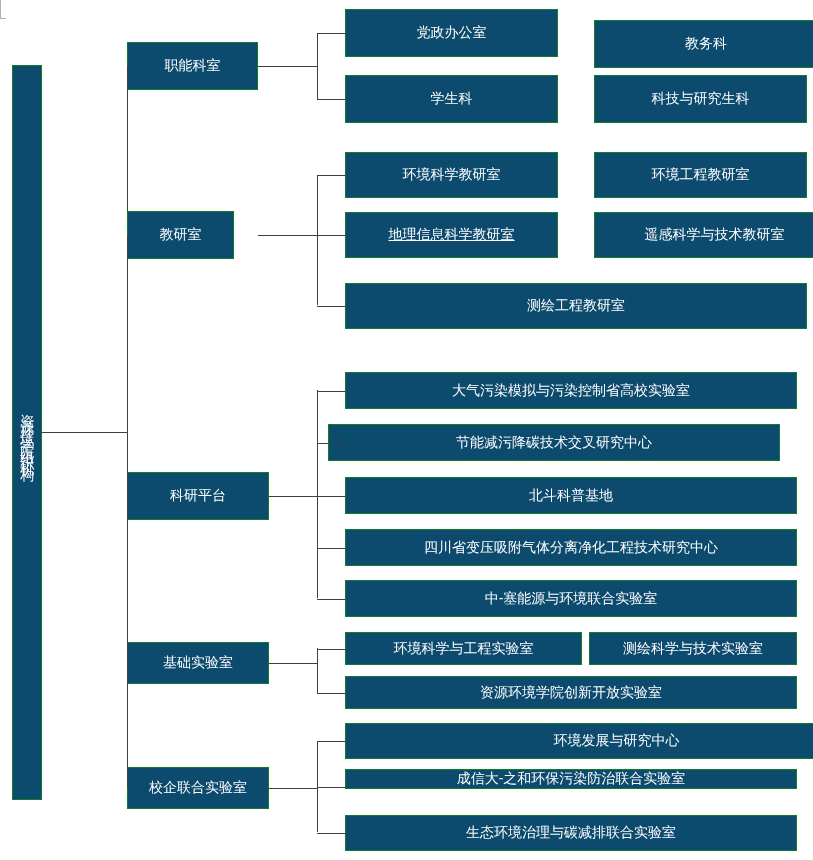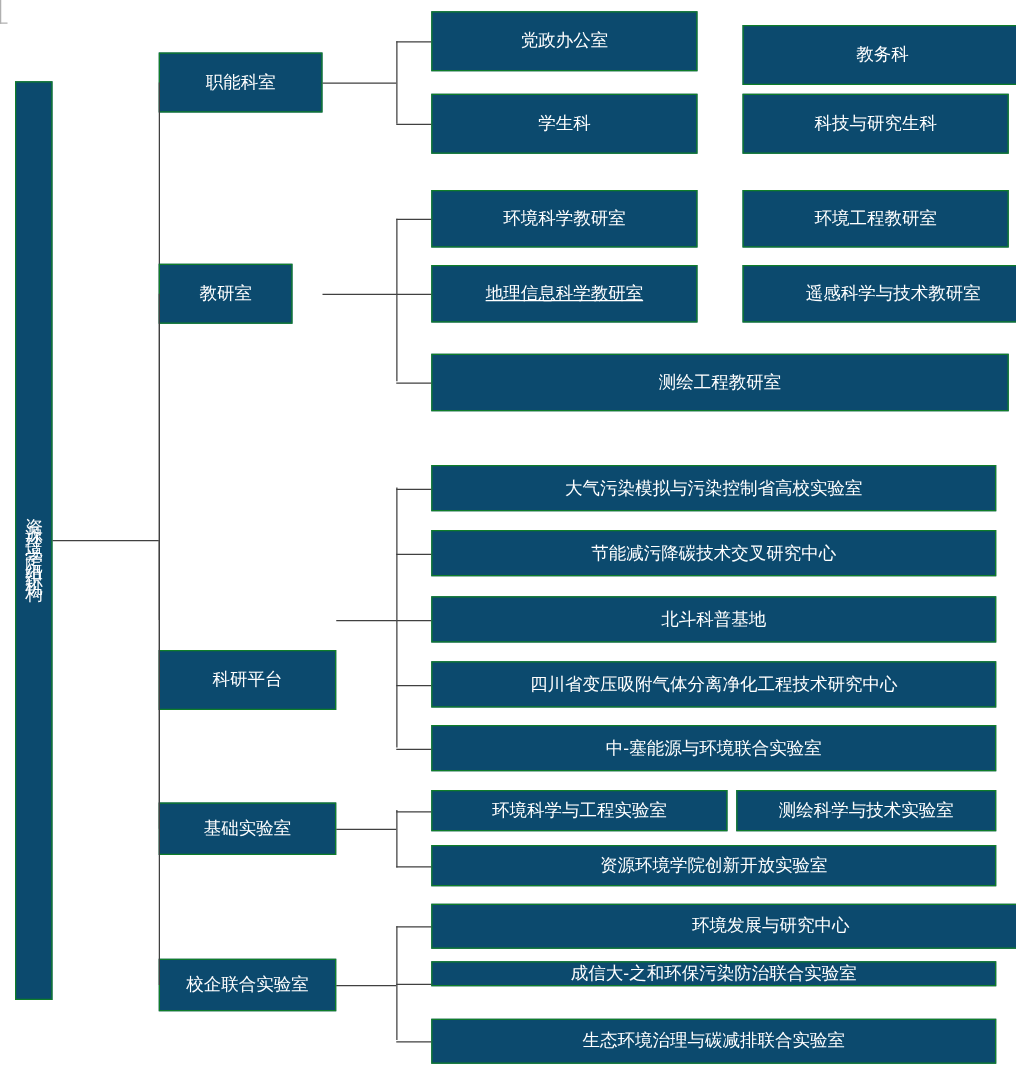--- a/index.html
+++ b/index.html
@@ -74,28 +74,28 @@
     <div class="line v" style="left: 127px; top: 235px; width: 1px; height: 197px;"></div>
     <div class="line h" style="left: 127px; top: 235px; width: 0px; height: 1px;"></div>
     <div class="node" style="left: 345px; top: 152px; width: 213px; height: 46px;">环境科学教研室</div>
     <div class="line h" style="left: 317px; top: 175px; width: 28px; height: 1px;"></div>
     <div class="node" style="left: 594px; top: 152px; width: 213px; height: 46px;">环境工程教研室</div>
     <div class="node" style="left: 345px; top: 212px; width: 213px; height: 46px; text-decoration: underline;">地理信息科学教研室</div>
     <div class="line h" style="left: 317px; top: 235px; width: 28px; height: 1px;"></div>
     <div class="node" style="left: 594px; top: 212px; width: 241px; height: 46px;">遥感科学与技术教研室</div>
     <div class="node" style="left: 345px; top: 283px; width: 462px; height: 46px;">测绘工程教研室</div>
     <div class="line h" style="left: 317px; top: 306px; width: 28px; height: 1px;"></div>
-    <div class="node" style="left: 127px; top: 472px; width: 142px; height: 48px; margin-top: 48px;">科研平台</div>
+    <div class="node" style="left: 127px; top: 472px; width: 142px; height: 48px;">科研平台</div>
     <div class="line h" style="left: 269px; top: 496px; width: 48px; height: 1px;"></div>
     <div class="line v" style="left: 317px; top: 390px; width: 1px; height: 208px;"></div>
     <div class="line v" style="left: 127px; top: 432px; width: 1px; height: 64px;"></div>
     <div class="line h" style="left: 127px; top: 496px; width: 0px; height: 1px;"></div>
     <div class="node" style="left: 345px; top: 372px; width: 452px; height: 37px;">大气污染模拟与污染控制省高校实验室</div>
     <div class="line h" style="left: 317px; top: 391px; width: 28px; height: 1px;"></div>
-    <div class="node" style="left: 345px; top: 424px; width: 452px; height: 37px;">节能减污降碳技术交叉研究中心</div>
+    <div class="node" style="left: 328px; top: 424px; width: 452px; height: 37px;">节能减污降碳技术交叉研究中心</div>
     <div class="line h" style="left: 317px; top: 443px; width: 28px; height: 1px;"></div>
     <div class="node" style="left: 345px; top: 477px; width: 452px; height: 37px;">北斗科普基地</div>
     <div class="line h" style="left: 317px; top: 496px; width: 28px; height: 1px;"></div>
     <div class="node" style="left: 345px; top: 529px; width: 452px; height: 37px;">四川省变压吸附气体分离净化工程技术研究中心</div>
     <div class="line h" style="left: 317px; top: 548px; width: 28px; height: 1px;"></div>
     <div class="node" style="left: 345px; top: 580px; width: 452px; height: 37px;">中-塞能源与环境联合实验室</div>
     <div class="line h" style="left: 317px; top: 599px; width: 28px; height: 1px;"></div>
     <div class="node" style="left: 127px; top: 642px; width: 142px; height: 42px;">基础实验室</div>
     <div class="line h" style="left: 269px; top: 663px; width: 48px; height: 1px;"></div>
     <div class="line v" style="left: 317px; top: 648px; width: 1px; height: 46px;"></div>

